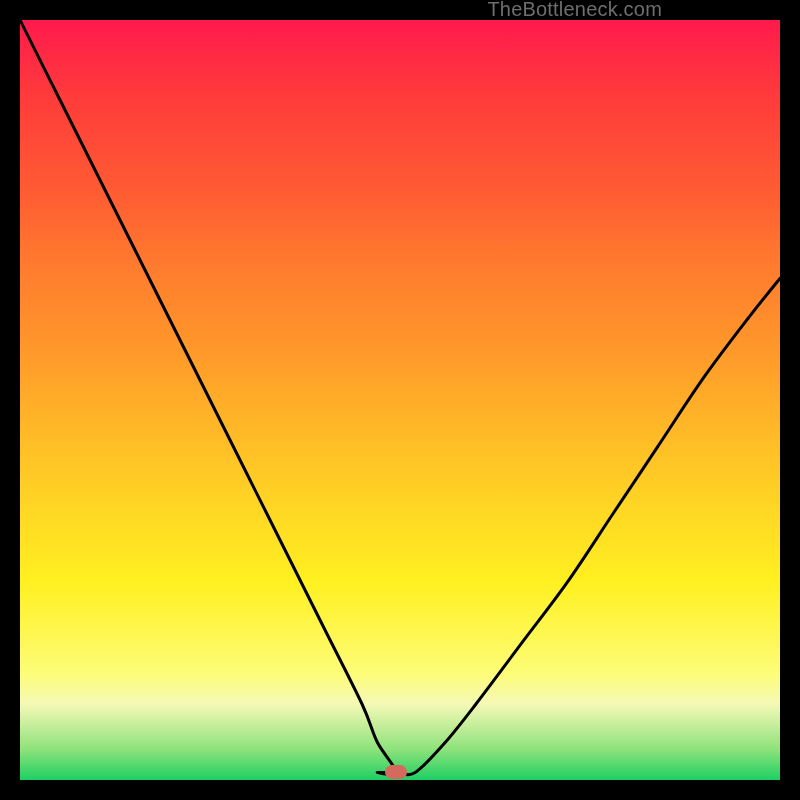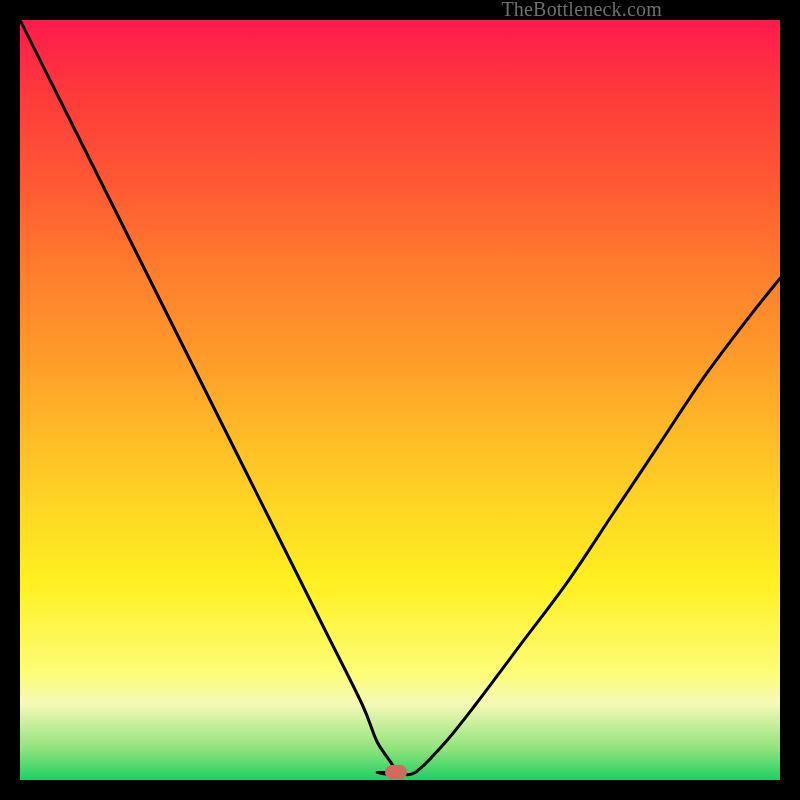--- a/index.html
+++ b/index.html
@@ -9,21 +9,20 @@
     height: 800px;
     background: #000;
     overflow: hidden;
     font-family: Arial, Helvetica, sans-serif;
   }
   .frame {
     position: absolute;
     width: 684px;
     height: 800px;
     background: #000;
-    font-family: Liberation Serif, serif;
   }
   .plot-area {
     position: absolute;
     left: 20px;
     top: 20px;
     width: 760px;
     height: 760px;
     background: linear-gradient(
       to bottom,
       #ff1a4d 0%,

